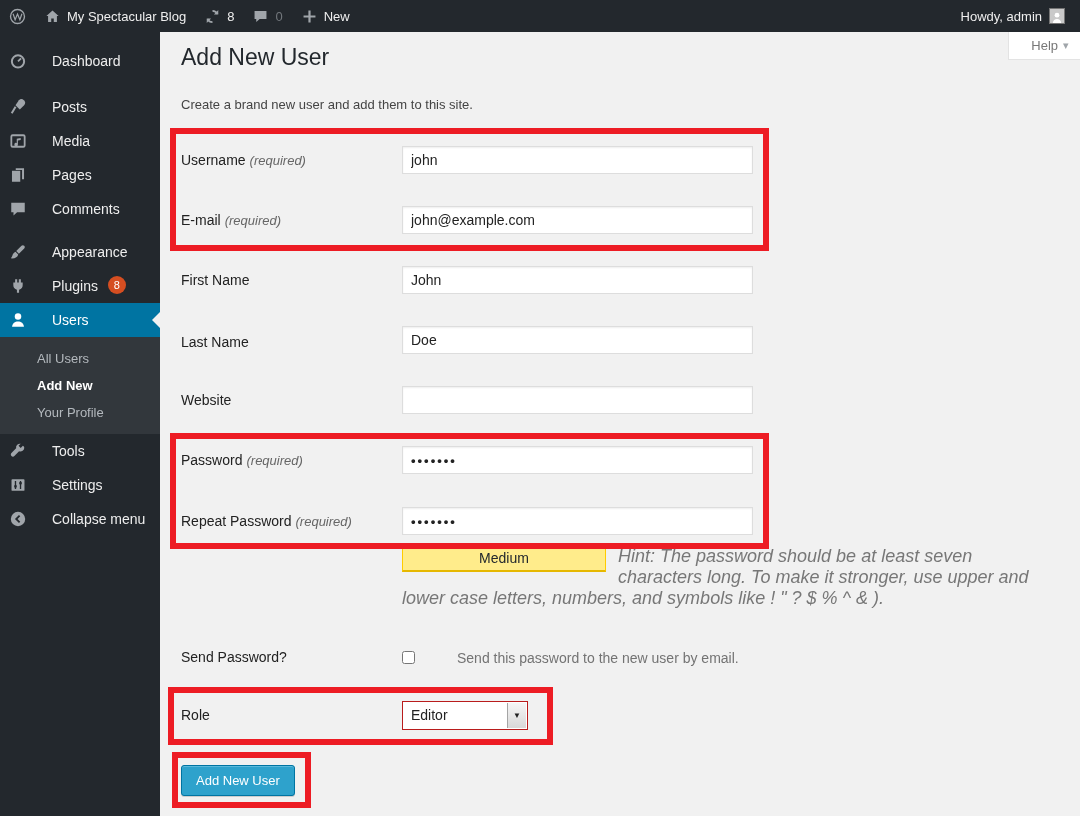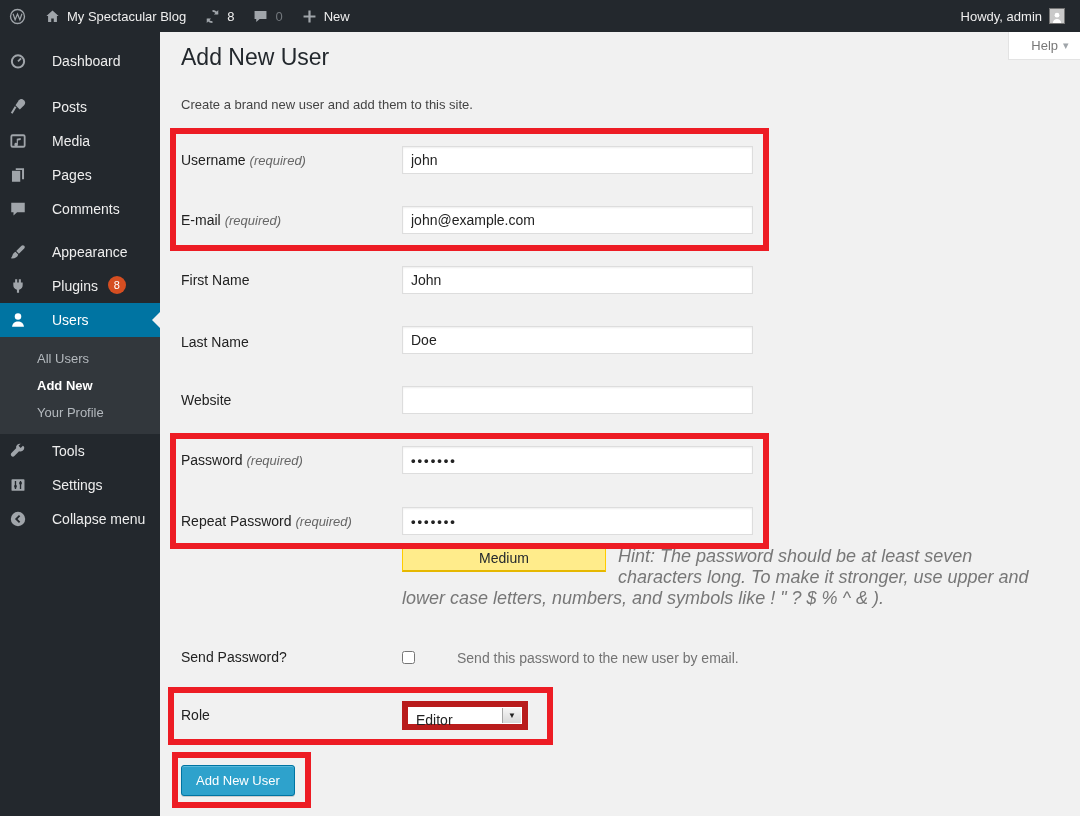--- a/index.html
+++ b/index.html
@@ -60,21 +60,21 @@
                     background:#ffec8b; border:1px solid #fc0; border-bottom:2px solid #e6b800;
                     text-align:center; line-height:23px; font-size:14px; color:#23282d; }
   #password-hint { font-size:18px; font-style:italic; color:#777; line-height:21px; }
 
   
   #send-password-checkbox { position:absolute; left:402px; top:651px; width:13px; height:13px; cursor:pointer; }
   #send-password-text { position:absolute; left:426px; top:650px; font-size:14px; color:#737373;margin-left:31px; }
 
   
   #role-select { position:absolute; left:402px; top:701px; width:126px; height:29px; background:#fff;
-                 border:6px solid #b91c1c; cursor:pointer; }
+                 border:1px solid #b91c1c; cursor:pointer; }
   #role-select .sel-text { position:absolute; left:8px; top:0; line-height:27px; font-size:14px; color:#222; }
   #role-select .sel-btn { position:absolute; right:1px; top:1px; bottom:1px; width:19px;
                  background:linear-gradient(#f6f6f6,#d8d8d8); border-left:1px solid #a5a5a5;
                  display:flex; align-items:center; justify-content:center; }
   #role-select .sel-btn::after { content:"▼"; font-size:8px; color:#222; }
 
   
   #submit-button { position:absolute; left:181px; top:765px; height:31px; padding:0 14px;
                    background:#2ea2cc; border:1px solid #0074a2; border-radius:3px; color:#fff; font-size:13px;
                    font-family:"Liberation Sans",sans-serif; cursor:pointer;

